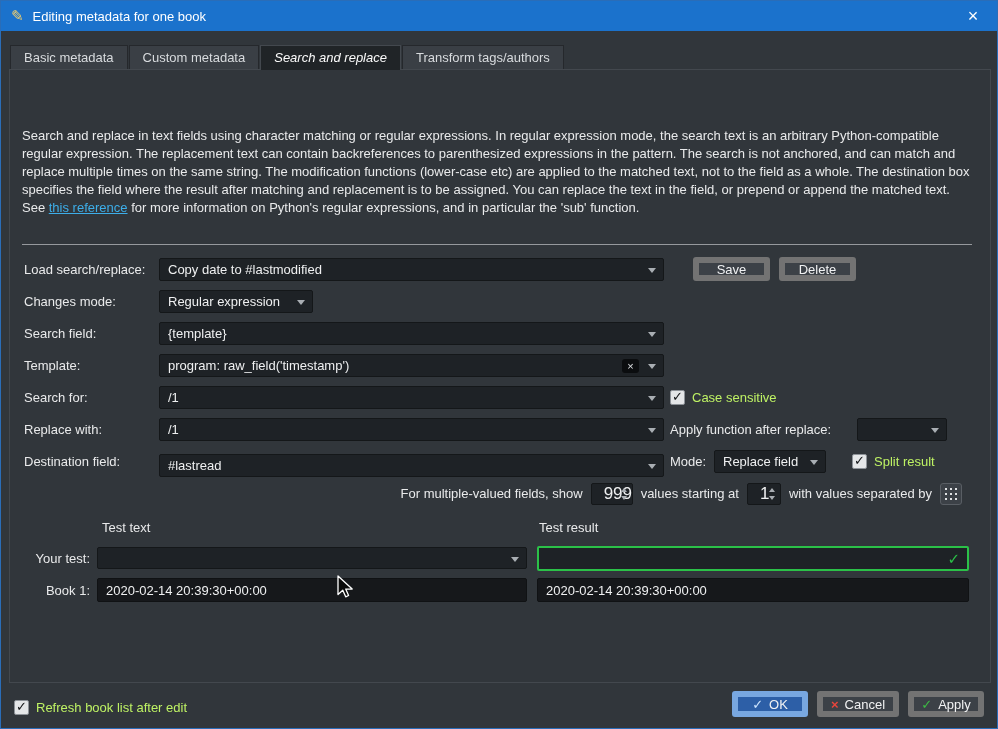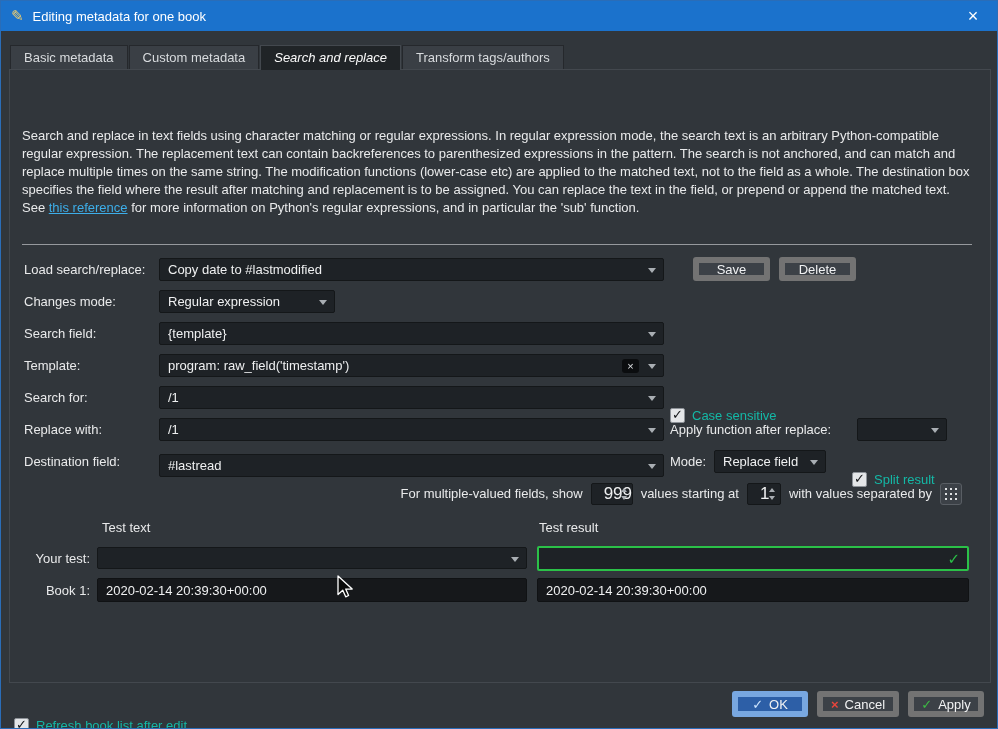--- a/index.html
+++ b/index.html
@@ -41,21 +41,21 @@
 
   .dark-edit { background:#16181b; border-color:#101214; }
 
   .btn { box-sizing:border-box; height:24px; background:#3c4147; border:6px solid #737373; border-radius:3px;
          color:#f1f2f3; font-size:13px; display:flex; align-items:center; justify-content:center; cursor:default; }
   .abs { position:absolute; }
 
   .checkbox { width:15px; height:15px; box-sizing:border-box; background:#e4e6e8; border:1px solid #8d9298;
               border-radius:2px; position:relative; flex:none; }
   .checkbox.checked::after { content:"✓"; position:absolute; left:1px; top:-2px; font-size:13px; font-weight:700; color:#121416; }
-  .check-group { position:absolute; display:flex; align-items:center; gap:7px; font-size:13px; color:#14b8a6; height:23px;margin-top:18px; }
+  .check-group { position:absolute; display:flex; align-items:center; gap:7px; font-size:13px; color:#bef264; height:23px; }
 
   .spin { position:relative; box-sizing:border-box; height:22px; background:var(--field-bg,#1e2226);
           border:1px solid #141719; border-radius:2px; color:#eff0f1; font-size:17px;
           display:flex; align-items:flex-start; padding:0 16px 0 12px; flex:none; }
   .spin::before { content:""; position:absolute; right:5px; top:4px;
                   border-left:3px solid transparent; border-right:3px solid transparent; border-bottom:4px solid #a9aeb3; }
   .spin::after  { content:""; position:absolute; right:5px; bottom:4px;
                   border-left:3px solid transparent; border-right:3px solid transparent; border-top:4px solid #a9aeb3; }
 
   .multi-row { position:absolute; display:flex; align-items:center; gap:8px; font-size:13px; color:#e9eaeb; height:23px; }
@@ -114,21 +114,21 @@
       <span>Copy date to #lastmodified</span>
     </div>
     <div class="btn abs" style="left:683px; top:187px; width:77px;">
       <span>Save</span>
     </div>
     <div class="btn abs" style="left:769px; top:187px; width:77px;">
       <span>Delete</span>
     </div>
 
     <div class="flabel" style="left:14px; top:220px;">Changes mode:</div>
-    <div class="field combo" style="left:149px; top:220px; width:176px;">
+    <div class="field combo" style="left:149px; top:220px; width:154px;">
       <span>Regular expression</span>
     </div>
 
     <div class="flabel" style="left:14px; top:252px;">Search field:</div>
     <div class="field combo" style="left:149px; top:252px; width:505px;">
       <span>{template}</span>
     </div>
 
     <div class="flabel" style="left:14px; top:284px;">Template:</div>
     <div class="field combo" style="left:149px; top:284px; width:505px; padding-right:46px;">

